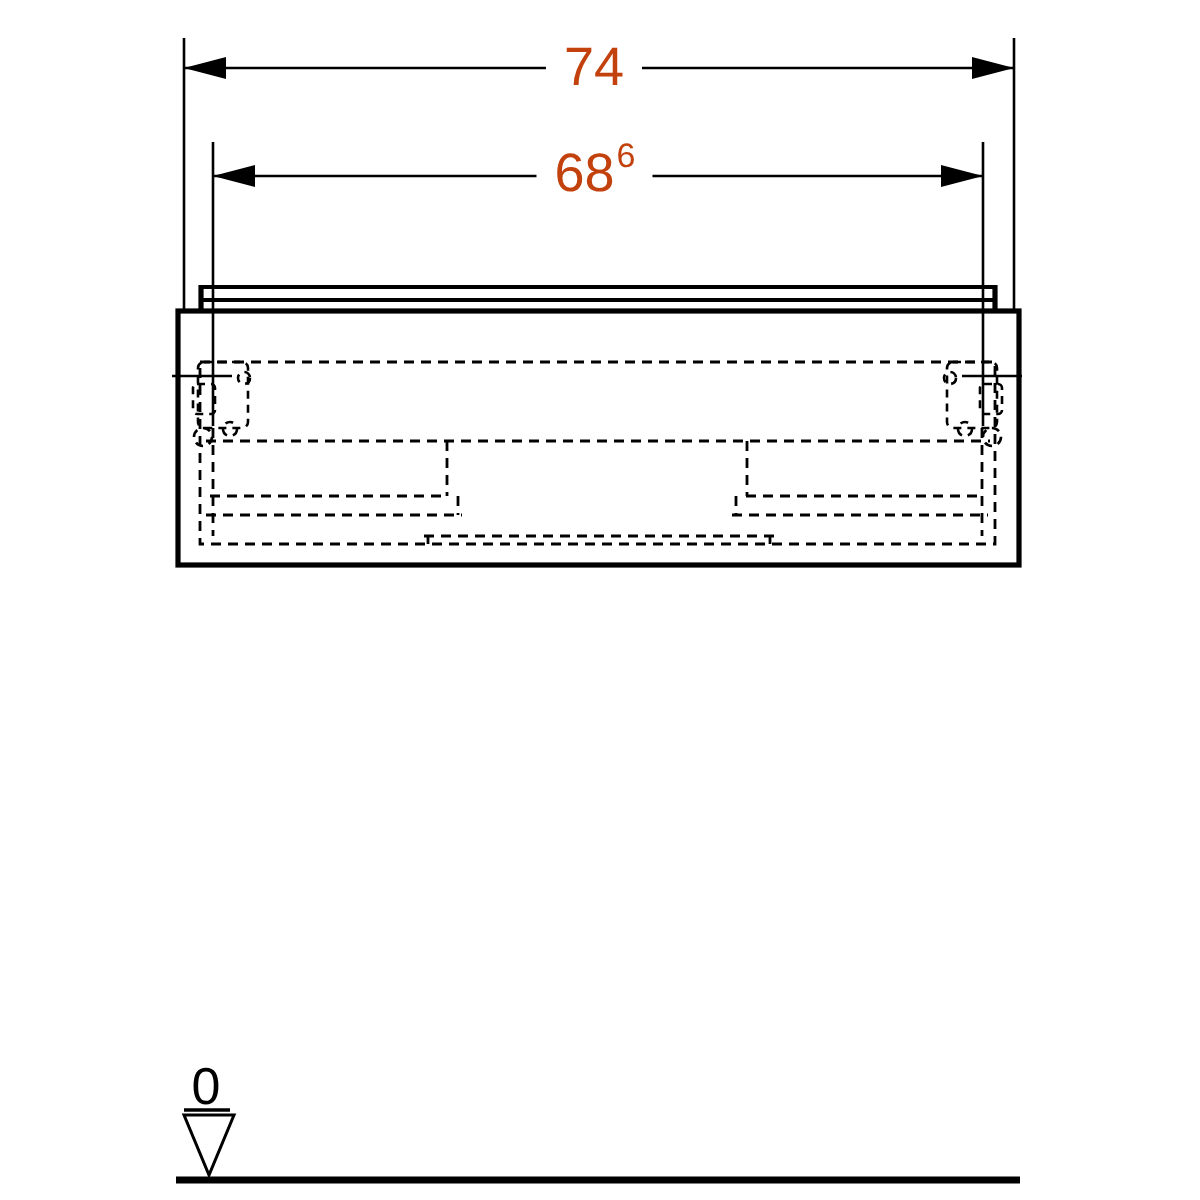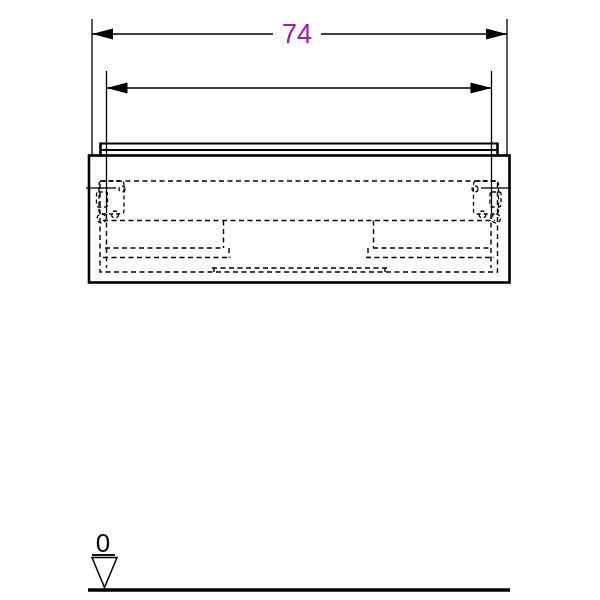--- a/index.html
+++ b/index.html
@@ -5,21 +5,21 @@
   html,body{margin:0;padding:0;}
   body{
     width:600px;height:600px;background:#ffffff;
     font-family:"Liberation Sans","DejaVu Sans",sans-serif;
     position:relative;overflow:hidden;
   }
   .stage{position:absolute;inset:0;}
   svg{position:absolute;left:0;top:0;}
   .dim-label{
     position:absolute;transform:translate(-50%,-50%);
-    background:#ffffff;padding:0 9px;color:#a21caf;
+    background:#ffffff;padding:0 9px;color:#c2410c;
     font-size:27px;line-height:1;white-space:nowrap;
   }
   .dim-label sup{
     font-size:17px;position:relative;top:-2px;left:1px;line-height:0;
   }
   .level-label{
     position:absolute;transform:translate(-50%,-50%);
     color:#000;font-size:26px;line-height:1;
   }
 </style>
@@ -99,16 +99,17 @@
 
     <g stroke="#000" fill="none">
       <line x1="88" y1="590" x2="510" y2="590" stroke-width="3.6"></line>
       <line x1="92" y1="555" x2="115" y2="555" stroke-width="1.8"></line>
       <path d="M92,557.5 L117,557.5 L104.5,587.5 Z" fill="#ffffff" stroke-width="1.5"></path>
     </g>
   </svg>
 
   <span class="dim-label" style="left:297px;top:34px;"><span>74</span></span>
 
+  <span class="dim-label" style="left:297px;top:87px;"><span>68</span><sup>6</sup></span>
 
   <span class="level-label" style="left:103px;top:543px;">0</span>
 
 </div>
 
 </body></html>

